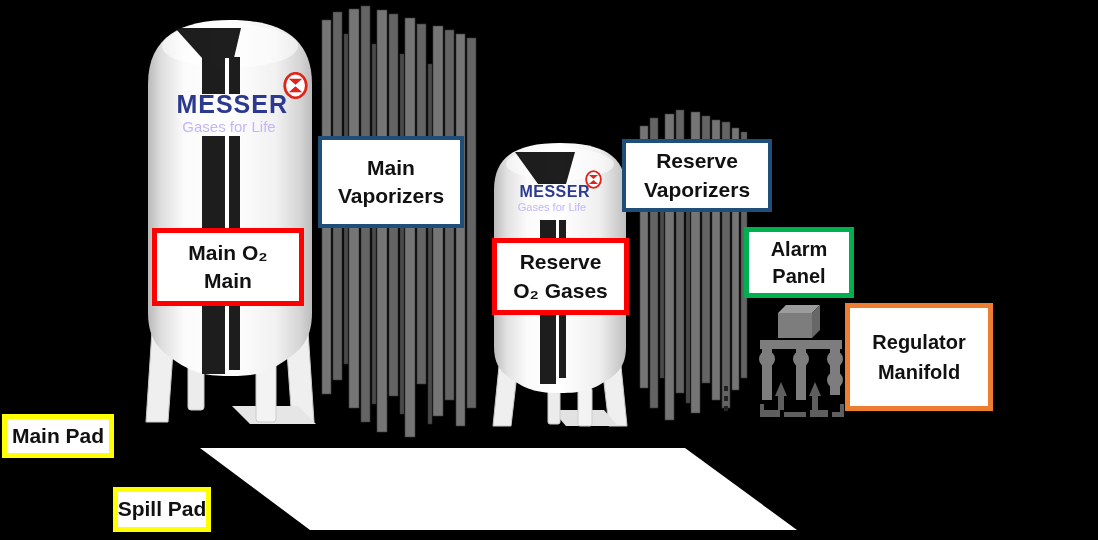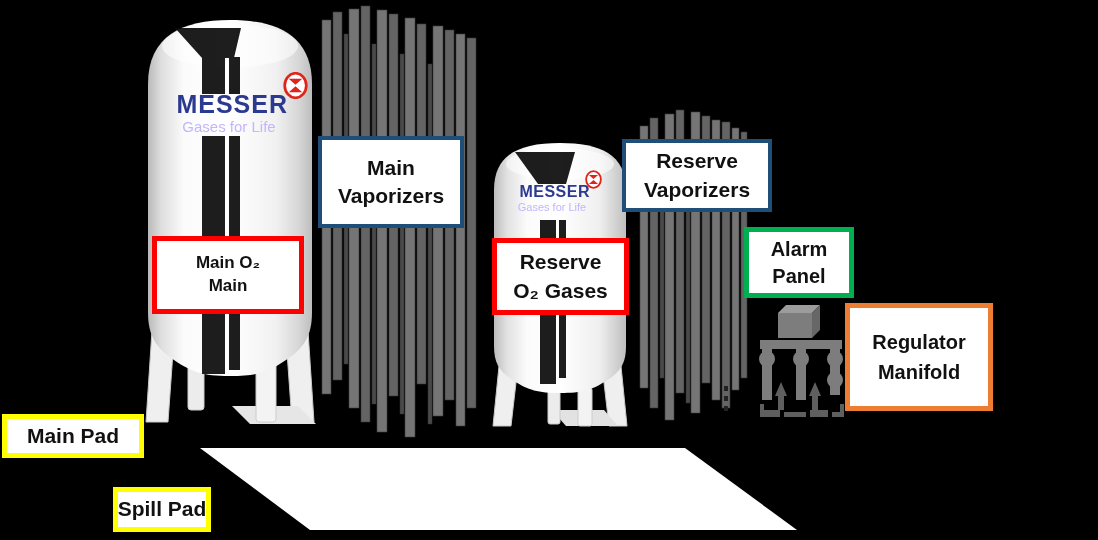--- a/index.html
+++ b/index.html
@@ -10,26 +10,26 @@
   .abs{position:absolute;}
 
   
   .label-box{position:absolute;background:#ffffff;display:flex;flex-direction:column;
              align-items:center;justify-content:center;text-align:center;
              font-weight:bold;color:#111111;}
   .label-box .ln{line-height:1.34;white-space:nowrap;}
 
   .lbl-main-vap   {left:318px;top:136px;width:146px;height:92px;border:4px solid #1f4e79;font-size:21px;}
   .lbl-res-vap    {left:622px;top:139px;width:150px;height:73px;border:4px solid #1f4e79;font-size:21px;}
-  .lbl-main-tank  {left:152px;top:236px;width:152px;height:78px;border:5px solid #ff0000;font-size:17px;}
+  .lbl-main-tank  {left:152px;top:228px;width:152px;height:78px;border:5px solid #ff0000;font-size:21px;}
   .lbl-res-tank   {left:492px;top:238px;width:137px;height:77px;border:5px solid #ff0000;font-size:21px;}
   .lbl-alarm      {left:744px;top:227px;width:110px;height:71px;border:5px solid #00b050;font-size:20px;}
   .lbl-prm        {left:845px;top:303px;width:148px;height:108px;border:5px solid #ed7d31;font-size:20px;}
   .lbl-prm .ln{line-height:1.5;}
-  .lbl-main-pad   {left:2px;top:414px;width:142px;height:44px;border:5px solid #ffff00;font-size:21px;}
+  .lbl-main-pad   {left:2px;top:414px;width:112px;height:44px;border:5px solid #ffff00;font-size:21px;}
   .lbl-spill-pad  {left:113px;top:487px;width:98px;height:45px;border:5px solid #ffff00;font-size:21px;}
 
   
   .brand-text{position:absolute;font-weight:bold;color:#2b3990;text-align:right;
               letter-spacing:1px;}
   .brand-main{left:164px;top:90px;width:124px;font-size:25px;}
   .brand-res {left:508px;top:183px;width:82px;font-size:16px;letter-spacing:.5px;}
   .tagline{position:absolute;color:#c4b5fd;text-align:center;font-weight:normal;}
   .tagline-main{left:170px;top:118px;width:118px;font-size:15px;}
   .tagline-res {left:513px;top:201px;width:78px;font-size:11px;}

